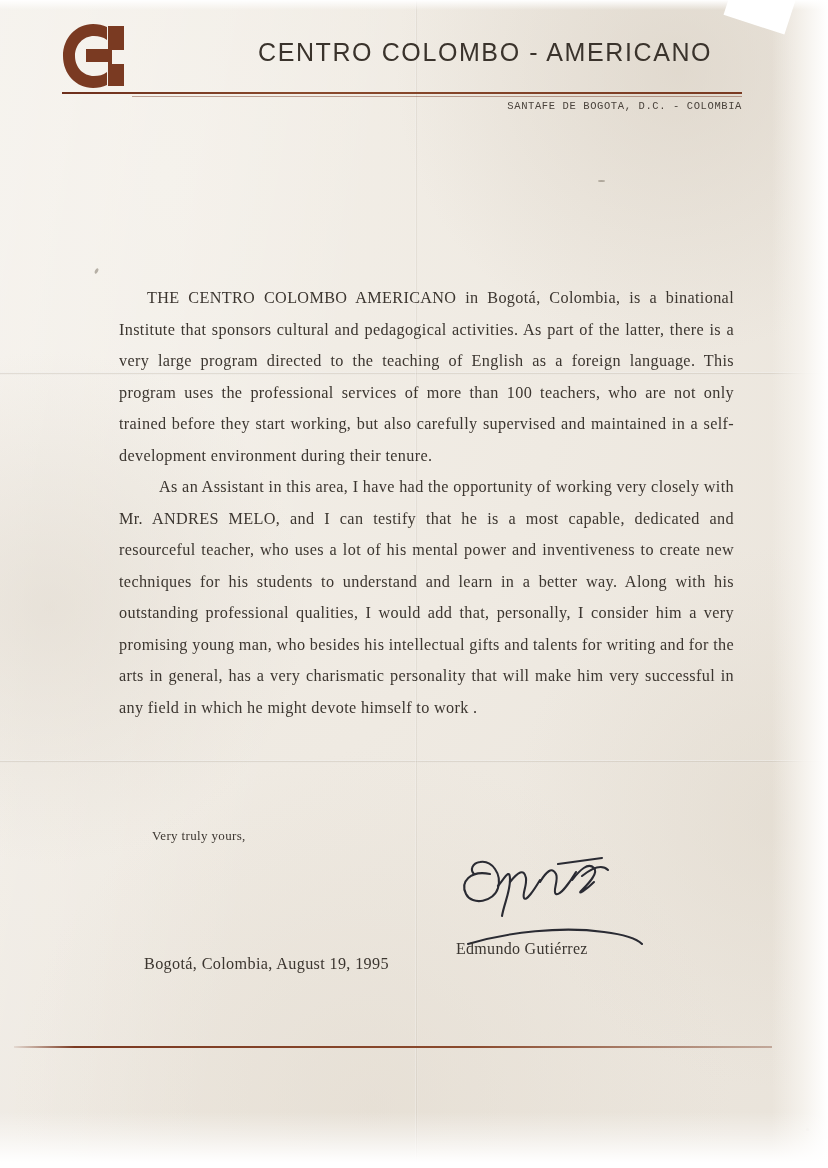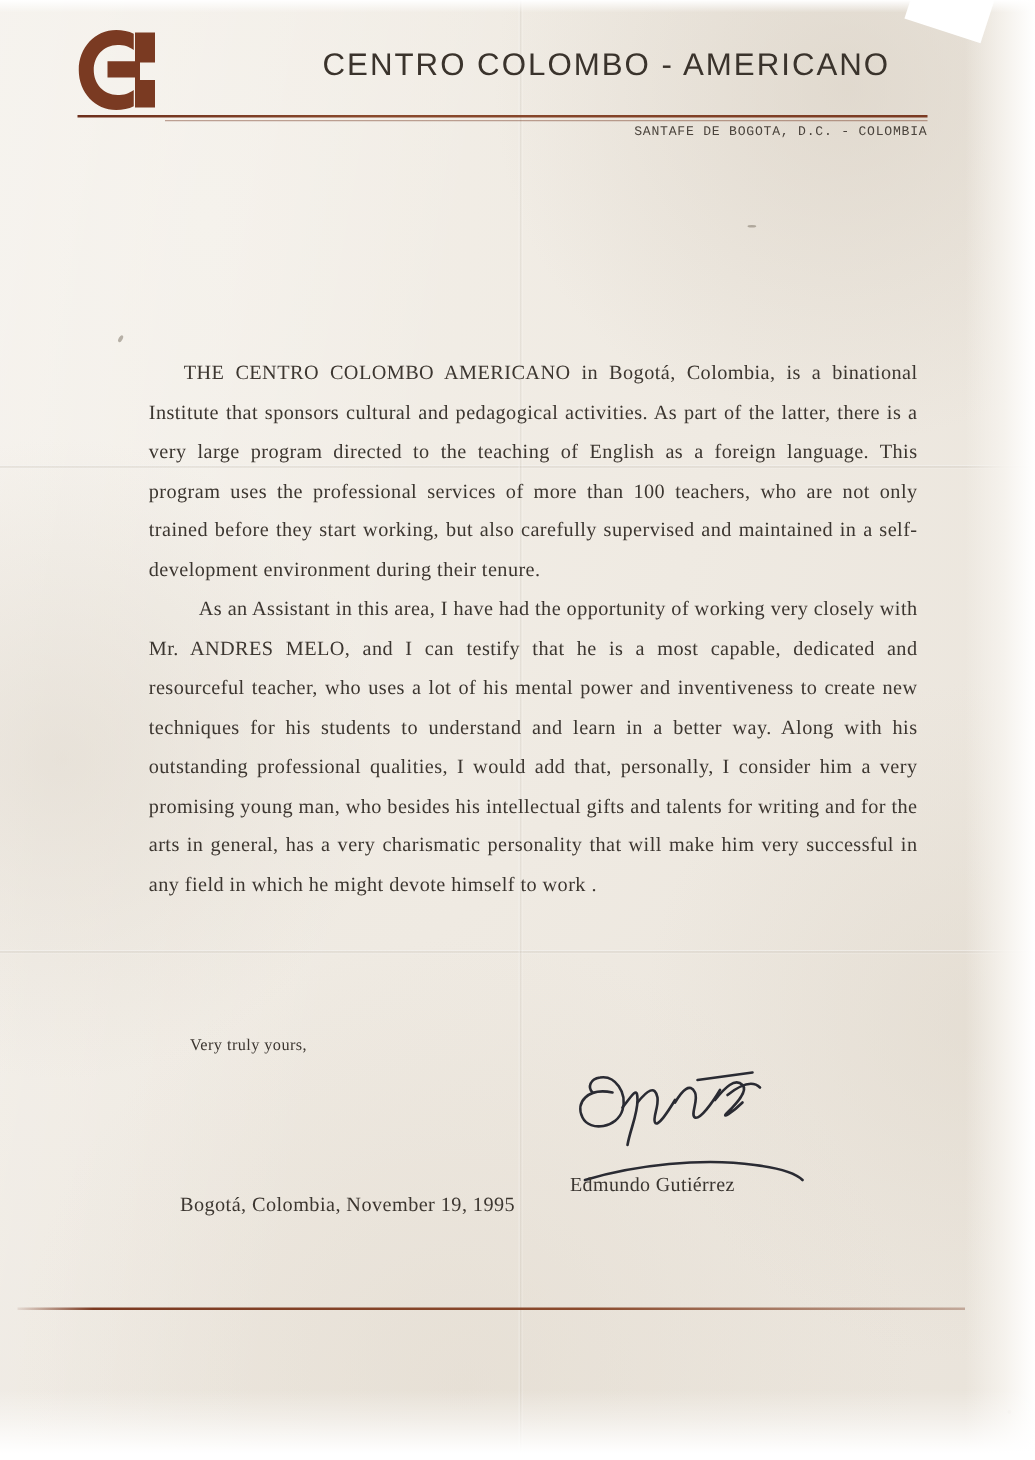--- a/index.html
+++ b/index.html
@@ -278,21 +278,21 @@
         <path d="M120 34 C128 24 136 16 142 22 C147 27 136 38 130 44 C124 50 134 44 142 36"></path>
         <path d="M106 18 L150 12"></path>
         <path d="M130 30 C140 22 150 18 156 24"></path>
         <path d="M16 98 C56 86 110 80 152 86 C176 89 186 94 190 98"></path>
       </g>
     </svg>
   </div>
 
   <div class="signer">Edmundo Gutiérrez</div>
 
-  <div class="date-line">Bogotá, Colombia, November 19, 1995</div>
+  <div class="date-line">Bogotá, Colombia, August 19, 1995</div>
 
   <div class="foot-rule"></div>
 
   <div class="speck" style="left:95px; top:268px; width:3px; height:6px; transform:rotate(30deg);"></div>
   <div class="speck" style="left:598px; top:180px; width:7px; height:2px;"></div>
   <div class="speck" style="left:806px; top:1128px; width:3px; height:3px;"></div>
 
   <div class="edge-right"></div>
   <div class="edge-top"></div>
   <div class="edge-bottom"></div>

